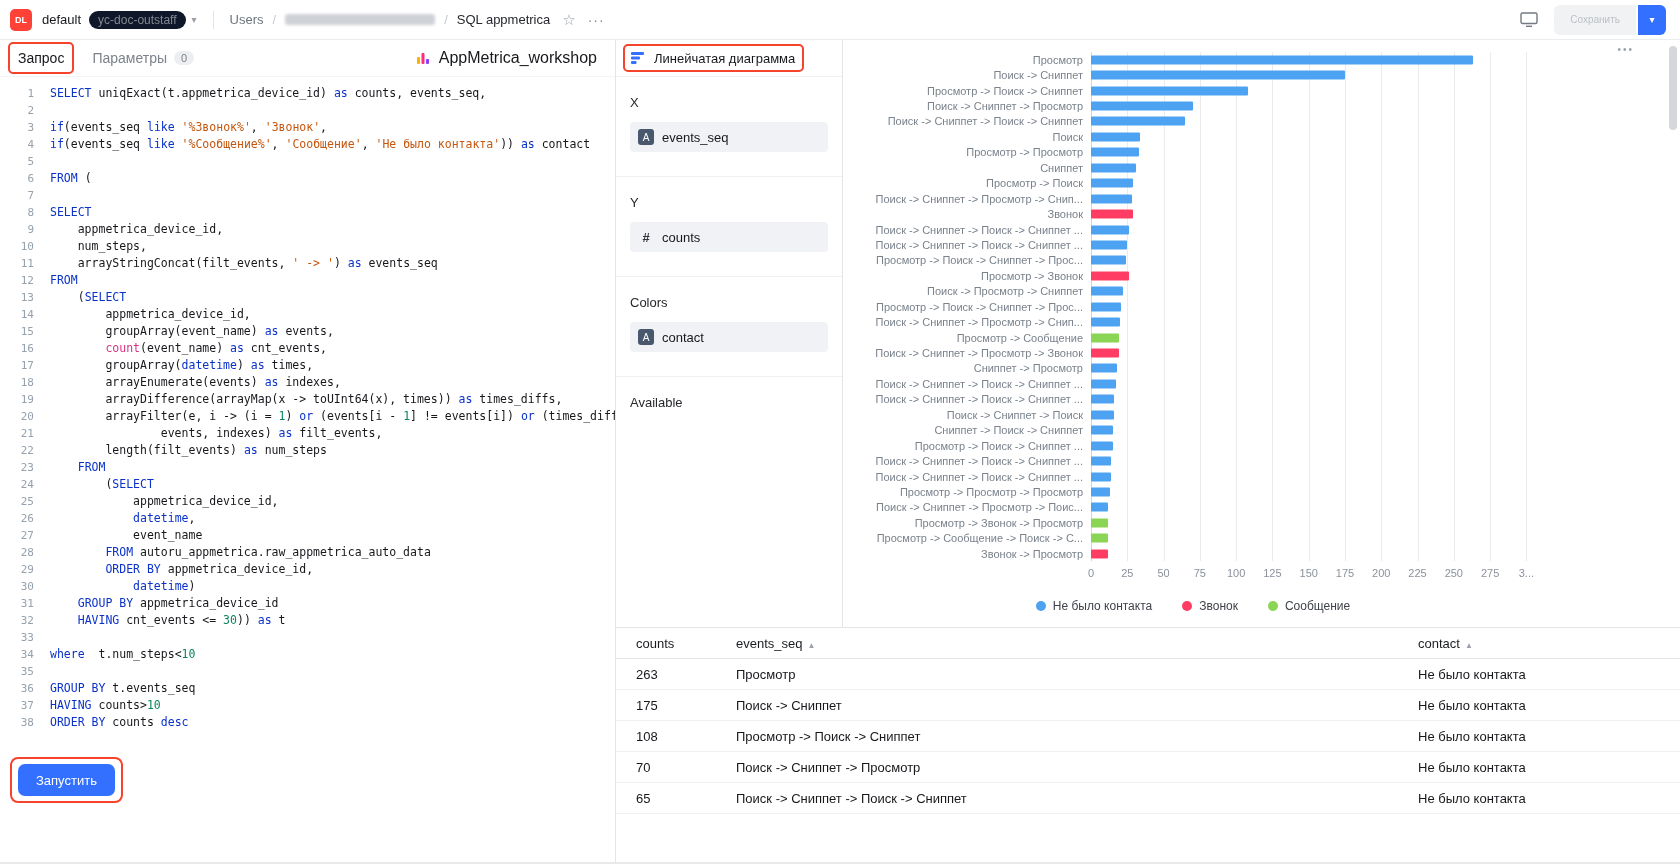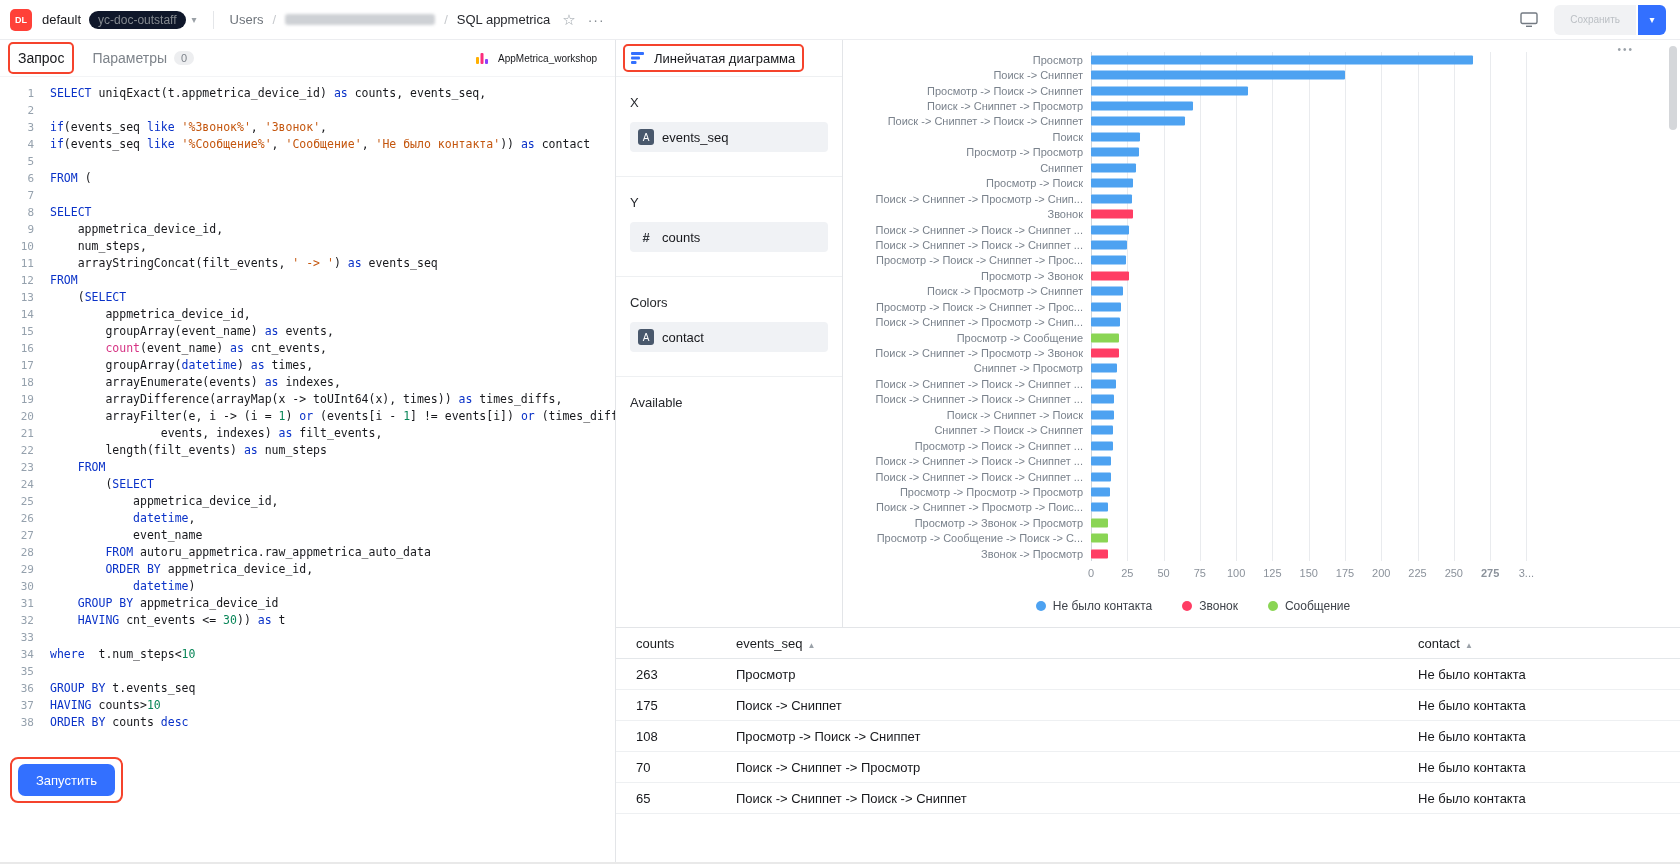--- a/index.html
+++ b/index.html
@@ -33,21 +33,21 @@
   .editor-pane{width:616px;flex-shrink:0;border-right:1px solid #e3e5e8;display:flex;
                flex-direction:column;box-sizing:border-box;}
   .tabs-row{height:36px;display:flex;align-items:center;padding:0 18px;flex-shrink:0;
             border-bottom:1px solid #f3f4f6;}
   .tab-wrap{position:relative;margin-right:28px;}
   .tab{font-size:14px;color:#17181c;}
   .anno{position:absolute;border:2px solid #f5432c;border-radius:5px;pointer-events:none;}
   .anno-query{left:-10px;right:-10px;top:-7px;bottom:-7px;}
   .tab2{display:flex;align-items:center;font-size:14px;color:#7d838a;text-align:center;}
   .badge{background:#edeef0;color:#7d838a;font-size:11px;border-radius:9px;padding:1px 7px;margin-left:7px;}
-  .connection{margin-left:auto;display:flex;align-items:center;gap:8px;font-size:10px;color:#17181c;}
+  .connection{margin-left:auto;display:flex;align-items:center;gap:8px;font-size:16px;color:#17181c;}
 
   
   .code{flex:1;padding-top:8px;font-family:"DejaVu Sans Mono","Liberation Mono",monospace;
         font-size:11.5px;line-height:17px;overflow:hidden;}
   .code-line{display:flex;}
   .ln{width:34px;flex-shrink:0;text-align:right;padding-right:16px;color:#95a1ad;font-size:11px;}
   .tx{white-space:pre;}
   .tk-k{color:#0a32c8;}
   .tk-s{color:#c4560e;}
   .tk-f{color:#d63384;}
@@ -585,21 +585,21 @@
                 <span class="tick" style="left: 8.11688%;">25</span>
                 <span class="tick" style="left: 16.2338%;">50</span>
                 <span class="tick" style="left: 24.3506%;">75</span>
                 <span class="tick" style="left: 32.4675%;">100</span>
                 <span class="tick" style="left: 40.5844%;">125</span>
                 <span class="tick" style="left: 48.7013%;">150</span>
                 <span class="tick" style="left: 56.8182%;">175</span>
                 <span class="tick" style="left: 64.9351%;">200</span>
                 <span class="tick" style="left: 73.0519%;">225</span>
                 <span class="tick" style="left: 81.1688%;">250</span>
-                <span class="tick" style="left: 89.2857%; font-weight: bold;">275</span>
+                <span class="tick" style="left: 89.2857%;">275</span>
                 <span class="tick" style="left: 97.4026%;">3...</span>
               </div>
             <div class="legend" id="legend">
                 <span class="lg-item">
                   <span class="lg-dot" style="background: rgb(77, 162, 241);"></span>
                   <span>Не было контакта</span>
                 </span>
                 <span class="lg-item">
                   <span class="lg-dot" style="background: rgb(255, 61, 100);"></span>
                   <span>Звонок</span>

